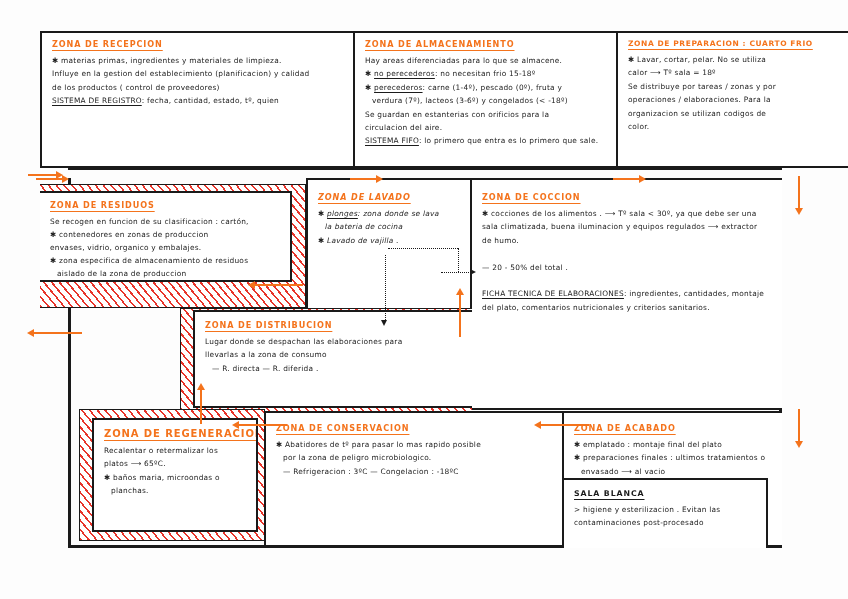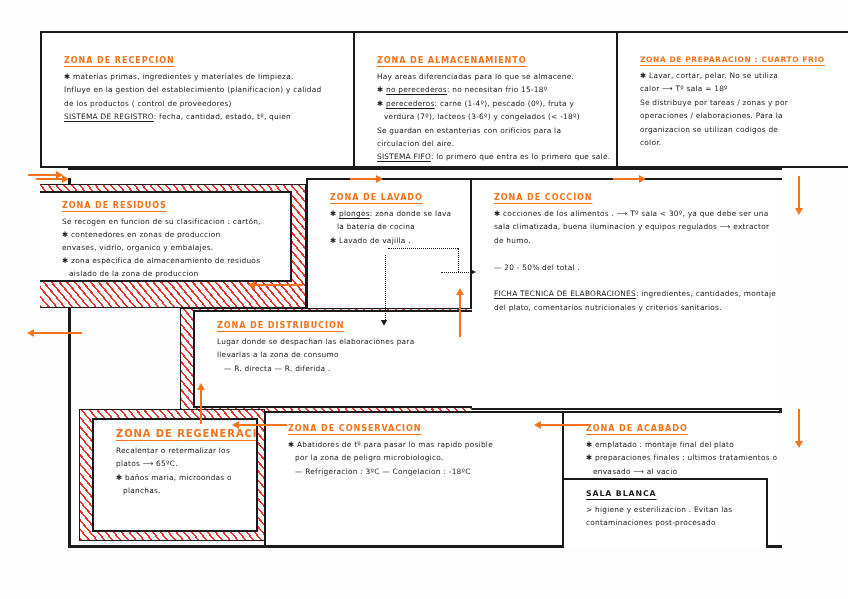--- a/index.html
+++ b/index.html
@@ -51,21 +51,21 @@
   }
   .body-txt {
     color: #1b1b1b;
     font-size: 7.4px;
     line-height: 13.4px;
     letter-spacing: 0.25px;
   }
   .body-txt .ln { display: block; white-space: nowrap; }
   .body-txt .ln.ind { padding-left: 7px; }
   .u  { text-decoration: underline; text-underline-offset: 2px; }
-  .pad { padding: 22px 0 0 10px; margin-left: 12px; }
+  .pad { padding: 6px 0 0 10px; }
 
   
   .arrow {
     position: absolute;
     background: #f4731c;
   }
   .arrow.h { height: 2.2px; }
   .arrow.v { width: 2.2px; }
   .arrow::after {
     content: "";
@@ -186,21 +186,21 @@
         <span class="ln">✱ contenedores en zonas de produccion</span>
         <span class="ln">envases, vidrio, organico y embalajes.</span>
         <span class="ln">✱ zona especifica de almacenamiento de residuos</span>
         <span class="ln ind">aislado de la zona de produccion</span>
         <span class="ln">Debe ser independiente.</span>
       </div>
     </div>
   </div>
 
   <div class="room" style="left:306px; top:178px; width:166px; height:140px;">
-    <div class="pad" style="padding-top:12px;">
+    <div class="pad" style="padding-top:12px;font-style:italic;">
       <div class="title">ZONA DE LAVADO</div>
       <div class="body-txt">
         <span class="ln">✱ <span class="u">plonges</span><span>: zona donde se lava</span></span>
         <span class="ln ind">la bateria de cocina</span>
         <span class="ln">✱ Lavado de vajilla .</span>
       </div>
     </div>
   </div>
 
   <div class="room" style="left:470px; top:178px; width:312px; height:232px; border-right:none;">

